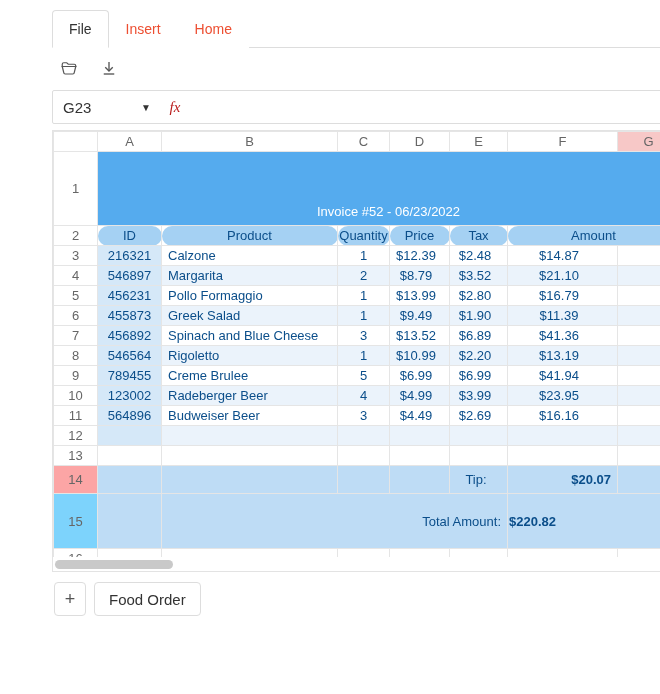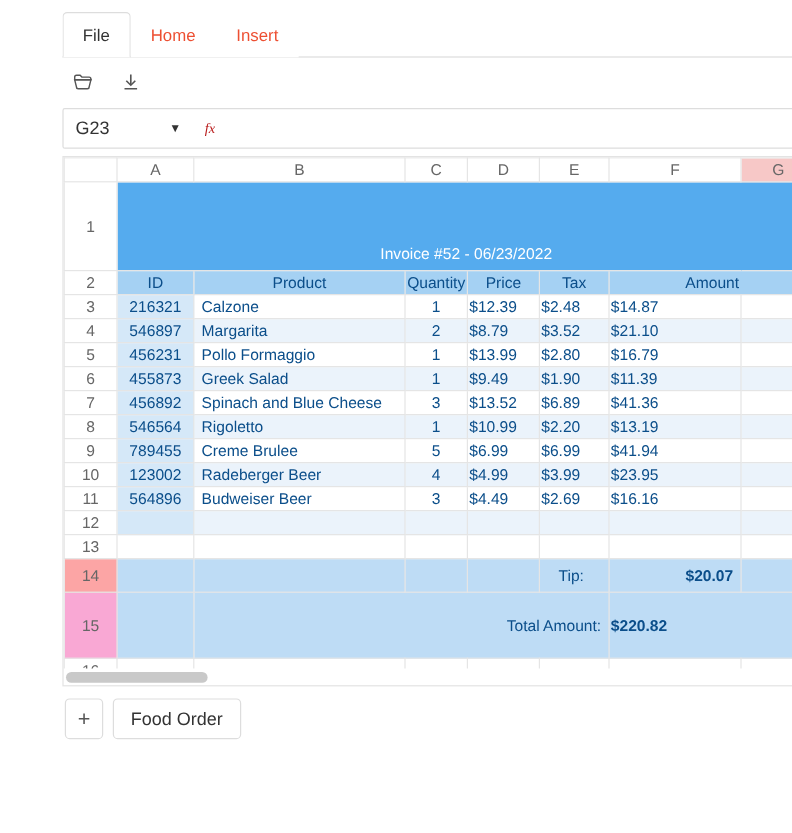--- a/index.html
+++ b/index.html
@@ -10,47 +10,47 @@
   .tab { padding: 10px 16px; color: #ed4f32; cursor: pointer; border: 1px solid transparent; border-bottom: none; border-top-left-radius:4px; border-top-right-radius:4px; margin-bottom:-1px; background:#fff;}
   .tab.active { color: #333; border-color: #ddd; border-bottom: 1px solid #fff; }
   
   .toolbar { display:flex; gap:18px; padding: 10px 6px 12px 6px; }
   .toolbar .icon-btn { width:22px; height:20px; display:flex; align-items:center; justify-content:center; color:#555; cursor:pointer;}
   .toolbar svg { width:18px; height:18px; stroke:#555; }
   
   .fbar { display:flex; align-items:center; border:1px solid #ddd; border-radius:2px; height:34px; }
   .namebox { width:108px; padding:0 10px; display:flex; align-items:center; justify-content:space-between; font-size:15px; }
   .namebox .chev { font-size:10px; color:#333; }
-  .fx { width:28px; text-align:center; font-style:italic; font-family: Georgia, 'Times New Roman', serif; font-size:12px; color:#b91c1c; padding-top:1px;}
+  .fx { width:28px; text-align:center; font-style:italic; font-family: Georgia, 'Times New Roman', serif; font-size:15px; color:#b91c1c; padding-top:1px;}
   .formula-input { flex:1; border:none; outline:none; height:100%; font-size:14px; padding:0 6px; background:transparent;}
   
   .grid-wrap { position:relative; border:1px solid #e3e3e3; margin-top:6px; height:442px; display:flex; flex-direction:column;}
   .grid-scroll { flex:1; overflow:hidden; position:relative;}
   table.sheet { border-collapse: collapse; table-layout: fixed; width: 625px; }
   table.sheet th, table.sheet td { border: 1px solid #e5e5e5; font-size:13px; }
   
   .colhdr th { background:#fff; color:#666; font-weight:400; height:20px; text-align:center; }
   .colhdr th.sel { background:#f7c8c7; }
   .rownum { background:#fff; color:#666; text-align:center; font-weight:400; width:44px; }
   
   tr[data-row="1"] td, tr[data-row="1"] .rownum { height:74px; }
   tr[data-row="15"] td, tr[data-row="15"] .rownum { height:55px; }
   tr.default-h td, tr.default-h .rownum { height:20px; }
   tr[data-row="14"] td, tr[data-row="14"] .rownum { height:28px; }
   
   .titlecell {
     background:#55abee; color:#fff; font-size:28px; font-weight:400; text-align:center; vertical-align:bottom; padding-bottom:6px;
   }
   
-  .hdrcell { background:#a5d1f3; color:#0b4e8a; text-align:center; font-weight:400; }
+  .hdrcell { background:#a5d1f3; color:#0b4e8a; text-align:center; font-weight:400;border-radius:10px; }
   
   .idcell { background:#d5e8f8; color:#0b4e8a; text-align:center; }
   .prodcell { color:#0b4e8a; text-align:left; padding-left:6px; }
   .qtycell { color:#0b4e8a; text-align:center; }
-  .moneycell { color:#0b4e8a; text-align:left; padding-right:8px; }
+  .moneycell { color:#0b4e8a; text-align:center; padding-right:8px; }
   .evenrow td.databg { background:#ebf3fb; }
   .oddrow  td.databg { background:#ffffff; }
   .oddrow .idcell, .evenrow .idcell { background:#d5e8f8; }
   
   .tiprow td { background:#bedcf5; color:#0b4e8a; }
   .tiplabel { text-align:center; padding-right:6px; font-weight:400; }
   .tipval { text-align:right; padding-right:6px; font-weight:700; }
   
   .totalrow td { background:#bedcf5; color:#0b4e8a; }
   .totallabel { text-align:right; padding-right:6px; font-size:22px; font-weight:400; vertical-align:middle;}
@@ -73,22 +73,22 @@
   col.cF { width:110px; }
   col.cG { width:62px; }
 </style>
 </head>
 <body>
 
 <div class="app">
 
   <div class="tabs">
     <div class="tab active">File</div>
+    <div class="tab">Insert</div>
     <div class="tab">Home</div>
-    <div class="tab">Insert</div>
   </div>
 
   <div class="toolbar">
     <div class="icon-btn">
       <svg viewBox="0 0 24 24" fill="none" stroke-width="1.6">
         <path d="M3 7a2 2 0 0 1 2-2h4l2 2h8a2 2 0 0 1 2 2v1H3z"></path>
         <path d="M3 10h18l-2 8a2 2 0 0 1-2 2H7a2 2 0 0 1-2-2z"></path>
       </svg>
     </div>
     <div class="icon-btn">
@@ -267,21 +267,21 @@
           <td></td>
           <td></td>
           <td></td>
           <td></td>
           <td class="tiplabel">Tip:</td>
           <td class="tipval">$20.07</td>
           <td></td>
         </tr>
 
         <tr class="totalrow" data-row="15">
-          <th class="rownum" style="background:#f9a8d4">15</th>
+          <th class="rownum" style="background:#7dd3fc">15</th>
           <td></td>
           <td class="totallabel" colspan="4">Total Amount:</td>
           <td class="totalval" colspan="2">$220.82</td>
         </tr>
 
         <tr class="default-h" data-row="16">
           <th class="rownum">16</th>
           <td></td>
           <td></td>
           <td></td>

